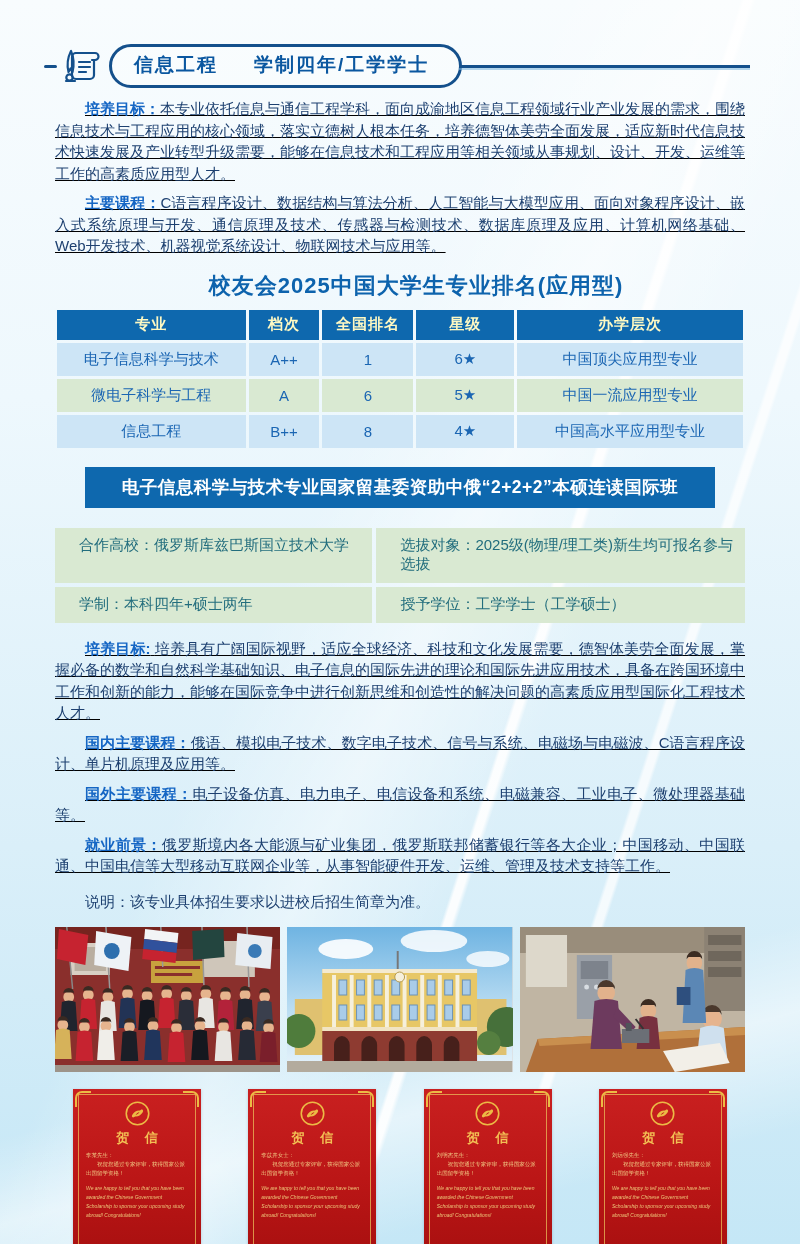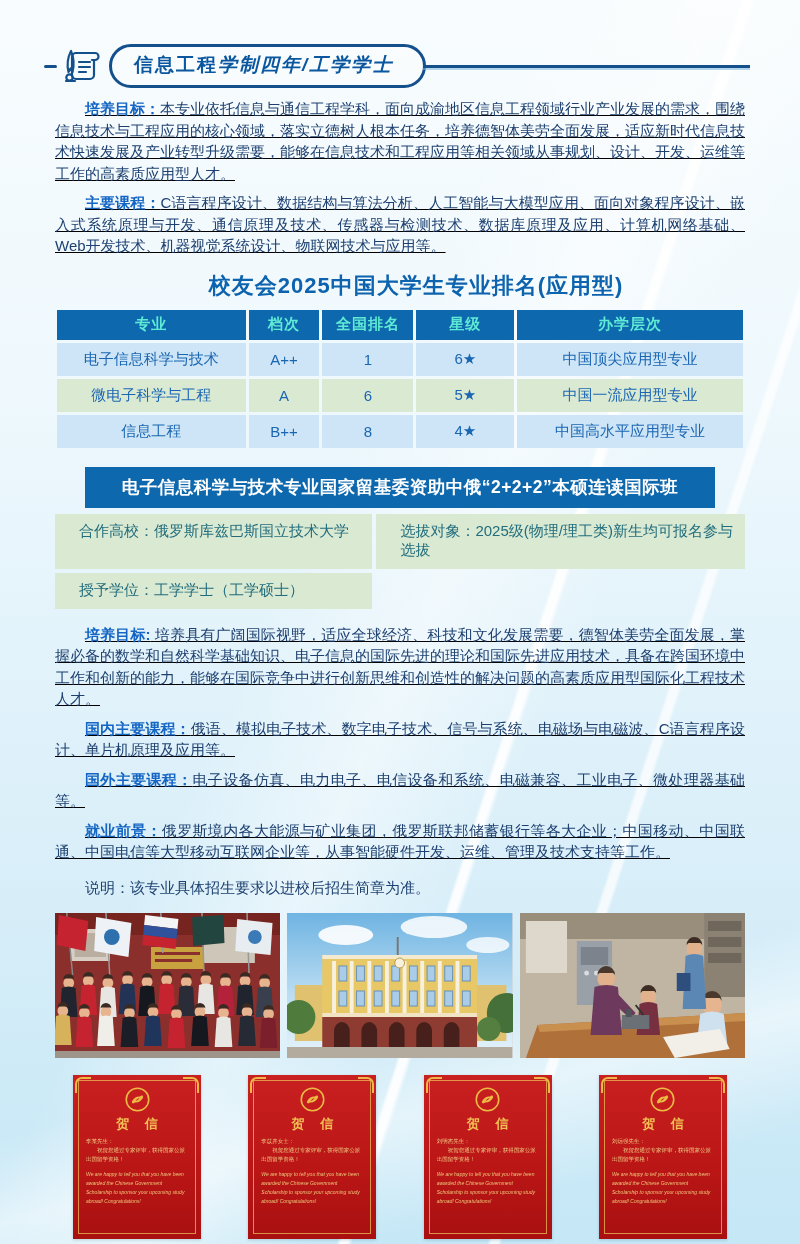--- a/index.html
+++ b/index.html
@@ -12,37 +12,37 @@
       linear-gradient(115deg, rgba(255,255,255,0) 40%, rgba(255,255,255,.45) 52%, rgba(255,255,255,0) 64%),
       linear-gradient(165deg, rgba(255,255,255,0) 78%, rgba(255,255,255,.5) 84%, rgba(255,255,255,0) 92%),
       linear-gradient(180deg,#f8fcfe 0%,#eef8fd 32%,#daeff9 68%,#c5e7f6 100%);
   }
   
   .header{display:flex;align-items:center;margin:44px 50px 0 44px;}
   .dash{width:13px;height:3px;background:#14508c;margin-right:4px;border-radius:2px;}
   .hicon{width:42px;height:36px;margin-right:6px;flex:none;}
   .pill{border:3px solid #14508c;border-radius:24px;padding:5px 30px 7px 22px;display:flex;align-items:baseline;background:rgba(255,255,255,.25);}
   .pill span{font-size:19px;font-weight:bold;color:#0a57a0;letter-spacing:2px;white-space:nowrap;}
-  .pill .t2{font-style:italic;}
+  .pill .t2{margin-left:36px;}
   .hline{flex:1;height:3px;background:#14508c;margin-left:-3px;box-shadow:0 2px 0 rgba(120,180,220,.55);}
   
   .content{margin:10px 55px 0;text-decoration:underline;}
   .para{font-size:15px;line-height:21.5px;color:#1d4070;text-align:justify;text-indent:2em;margin:0 0 8px;}
   .plabel{font-weight:bold;color:#1566c4;}
   .note{font-size:15px;line-height:21.5px;color:#1d4070;text-indent:2em;margin:14px 55px 0;}
   
   .rank-title{text-align:center;font-size:22px;font-weight:bold;color:#0d63ad;margin:14px 0 6px;letter-spacing:1px;padding-left:32px;}
   table.rank{width:692px;margin:0 auto;border-collapse:separate;border-spacing:3px;table-layout:fixed;}
-  table.rank th{background:#0e68ae;color:#5eead4;font-size:15px;font-weight:bold;height:28px;letter-spacing:1px;}
+  table.rank th{background:#0e68ae;color:#fef9c3;font-size:15px;font-weight:bold;height:28px;letter-spacing:1px;}
   table.rank td{font-size:15px;color:#1b66b3;text-align:center;height:31px;}
   tr.row-blue td{background:#cde5f6;}
   tr.row-green td{background:#d9e9d2;margin-top:32px;}
   
   .banner{margin:16px 85px 0;background:#0e68ae;color:#fff;font-size:17.5px;font-weight:bold;text-align:center;padding:8px 0 9px;letter-spacing:.5px;}
-  .info{margin:6px 55px 0;display:grid;grid-template-columns:46% 1fr;gap:4px;}
+  .info{margin:20px 55px 0;display:grid;grid-template-columns:46% 1fr;gap:4px;}
   .info-cell{background:#d9e9d2;color:#226d7d;font-size:15px;padding:8px 6px 9px 24px;}
   
   .photos{display:flex;gap:7px;margin:15px 55px 0;}
   .photo{flex:1;height:145px;overflow:hidden;background:#ddd;}
   .photo svg{display:block;width:100%;height:100%;}
   
   .certs{display:flex;justify-content:space-between;margin:17px 73px 0;}
   .cert{width:128px;height:164px;position:relative;background:linear-gradient(180deg,#c92020 0%,#bb1616 55%,#a91010 100%);box-shadow:0 1px 3px rgba(0,60,90,.2);}
   .cert-frame{position:absolute;inset:5px;border:1px solid rgba(235,190,90,.75);}
   .cn{position:absolute;width:14px;height:14px;border-top:2.5px solid #ecba45;border-left:2.5px solid #ecba45;border-radius:7px 0 0 0;}
@@ -119,20 +119,21 @@
       <td>4★</td>
       <td>中国高水平应用型专业</td>
     </tr>
   </tbody>
     </table>
 
   <div class="banner">电子信息科学与技术专业国家留基委资助中俄“2+2+2”本硕连读国际班</div>
   <div class="info">
     <div class="info-cell"><span>合作高校：</span><span>俄罗斯库兹巴斯国立技术大学</span></div>
     <div class="info-cell"><span>选拔对象：</span><span>2025级(物理/理工类)新生均可报名参与选拔</span></div>
+    <div class="info-cell"><span>学制：</span><span>本科四年+硕士两年</span></div>
     <div class="info-cell"><span>授予学位：</span><span>工学学士（工学硕士）</span></div>
   </div>
 
   <div class="content" style="margin-top:15px">
     <p class="para"><span class="plabel">培养目标:</span> <span>培养具有广阔国际视野，适应全球经济、科技和文化发展需要，德智体美劳全面发展，掌握必备的数学和自然科学基础知识、电子信息的国际先进的理论和国际先进应用技术，具备在跨国环境中工作和创新的能力，能够在国际竞争中进行创新思维和创造性的解决问题的高素质应用型国际化工程技术人才。</span></p>
     <p class="para"><span class="plabel">国内主要课程：</span><span>俄语、模拟电子技术、数字电子技术、信号与系统、电磁场与电磁波、C语言程序设计、单片机原理及应用等。</span></p>
     <p class="para"><span class="plabel">国外主要课程：</span><span>电子设备仿真、电力电子、电信设备和系统、电磁兼容、工业电子、微处理器基础等。</span></p>
     <p class="para"><span class="plabel">就业前景：</span><span>俄罗斯境内各大能源与矿业集团，俄罗斯联邦储蓄银行等各大企业；中国移动、中国联通、中国电信等大型移动互联网企业等，从事智能硬件开发、运维、管理及技术支持等工作。</span></p>
   </div>
   <p class="note">说明：该专业具体招生要求以进校后招生简章为准。</p>

